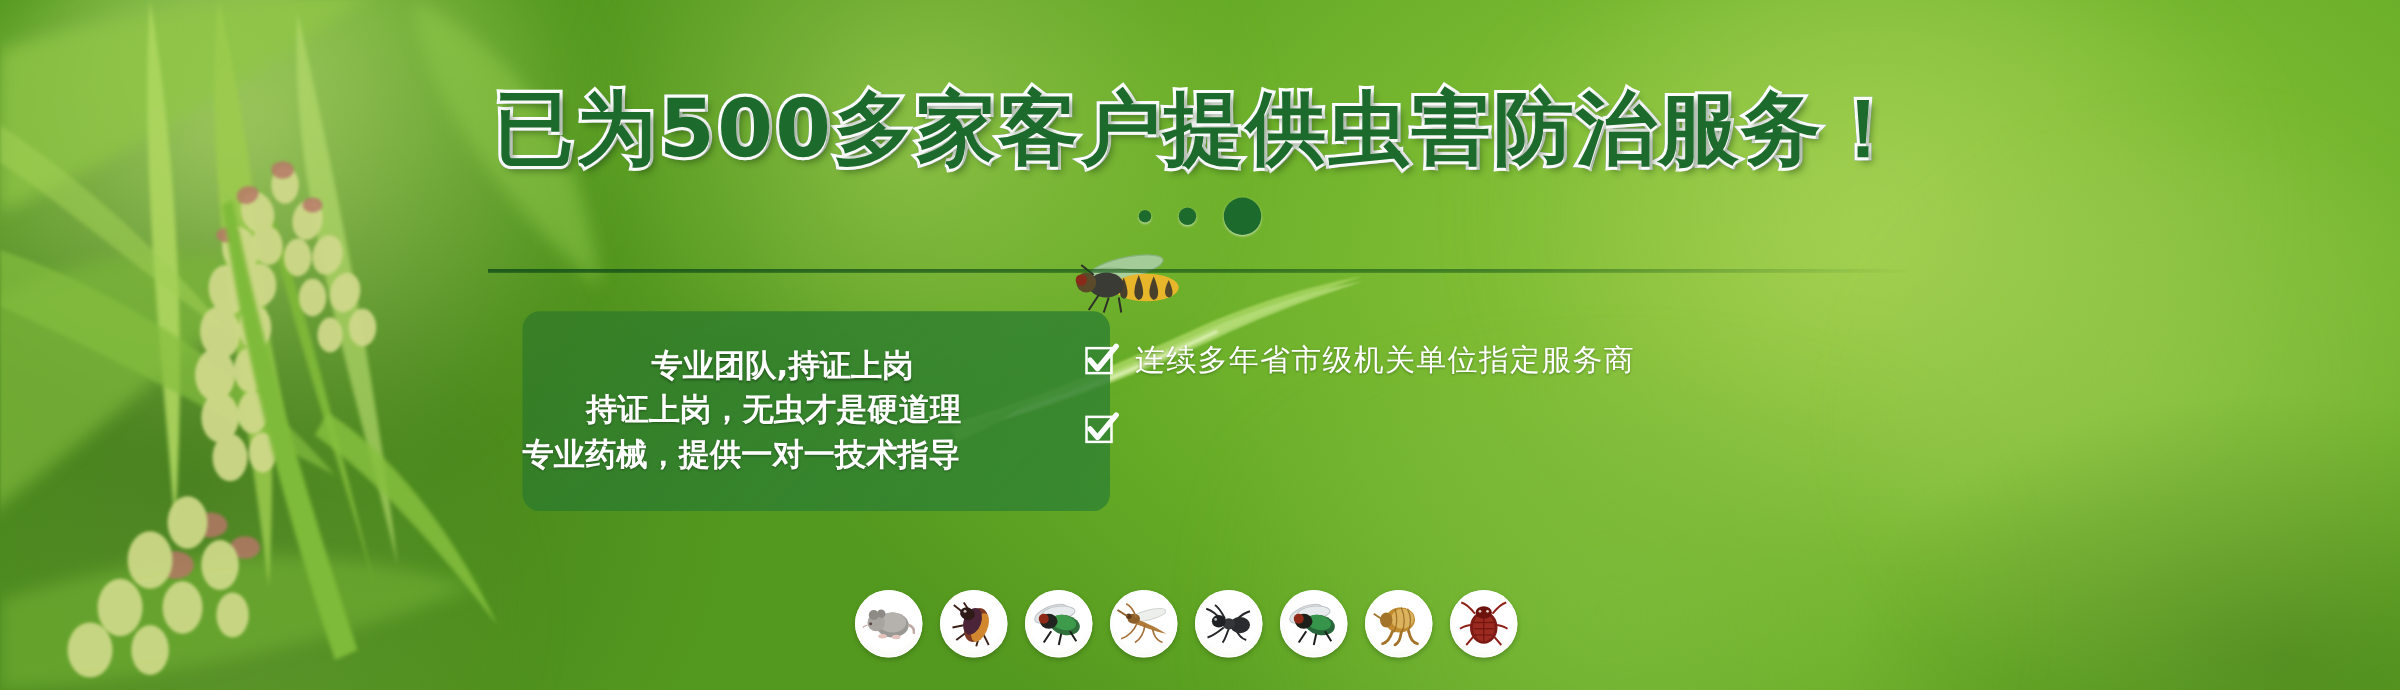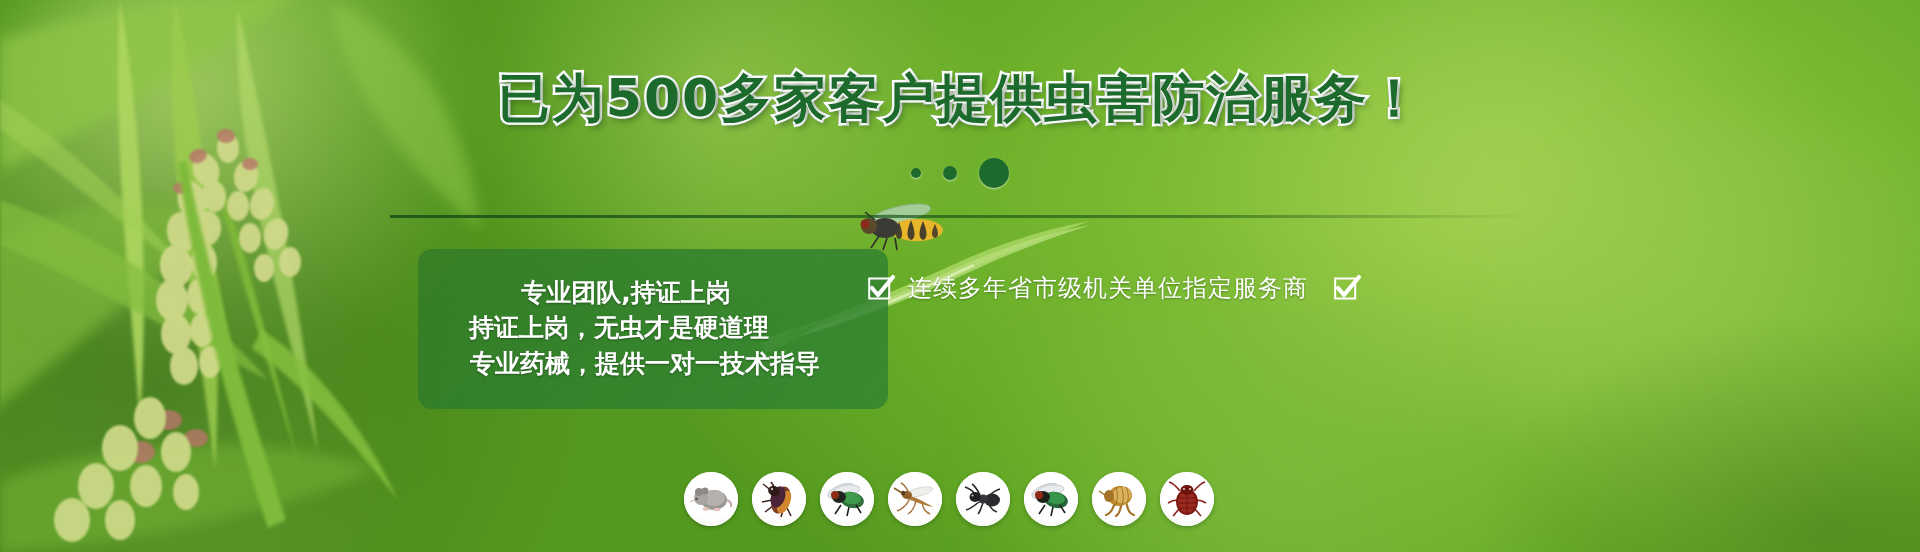--- a/index.html
+++ b/index.html
@@ -56,21 +56,21 @@
   .stem{ position:absolute; left:760px; top:215px; width:340px; height:140px; }
   .stem svg{ display:block; filter:blur(.7px); }
 
   .fly{ position:absolute; left:845px; top:200px; width:120px; height:60px; }
 
   
   .headline{
     position:absolute; left:0; right:0; top:72px;
     text-align:center;
     font-family:"DejaVu Sans","Liberation Sans",sans-serif;
-    font-size:52px;
+    font-size:64px;
     font-weight:bold;
     letter-spacing:2px;
     line-height:1;
     white-space:nowrap;
     color:#1d6b2c;
     -webkit-text-stroke:5px #ffffff;
     paint-order:stroke fill;
     text-shadow:
        0 2px 0 rgba(255,255,255,.9),
        3px 4px 6px rgba(20,50,10,.45);
@@ -112,26 +112,26 @@
   .p-line{
     color:#ffffff;
     font-family:"DejaVu Sans","Liberation Sans",sans-serif;
     font-weight:bold;
     white-space:nowrap;
     text-shadow:0 1px 2px rgba(0,0,0,.35);
     line-height:1.42;
   }
   .p-line.l1{ font-size:25px; text-align:center; padding-left:14px; }
   .p-line.l2{ font-size:25px; text-align:center; }
-  .p-line.l3{ font-size:25px; text-align:right; }
+  .p-line.l3{ font-size:25px; text-align:left; }
 
   
   .checklist{
     position:absolute; left:868px; top:272px;
-    display:flex; gap:26px;justify-content:space-between;
+    display:flex; flex-direction:column; gap:26px;justify-content:space-between;
   }
   .check-row{ display:flex; align-items:center; gap:14px; }
   .check-box{ width:26px; height:26px; flex:0 0 26px; position:relative; }
   .check-box svg{ display:block; overflow:visible; }
   .check-text{
     color:#ffffff;
     font-family:"DejaVu Sans","Liberation Sans",sans-serif;
     font-size:24px;
     letter-spacing:1px;
     white-space:nowrap;

